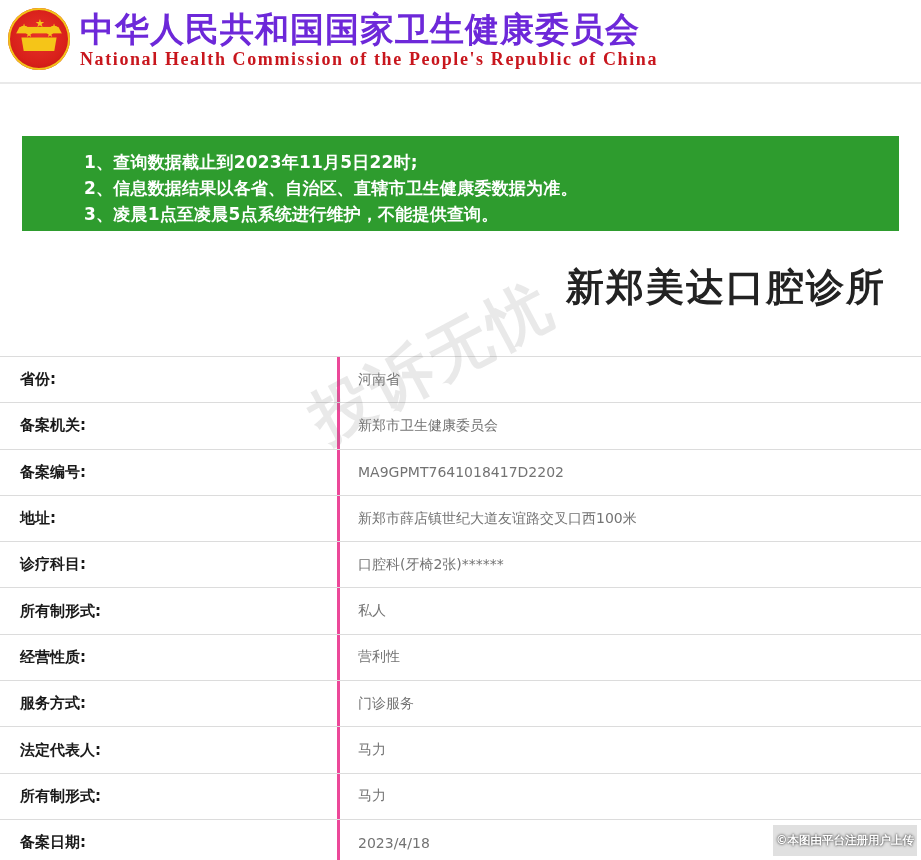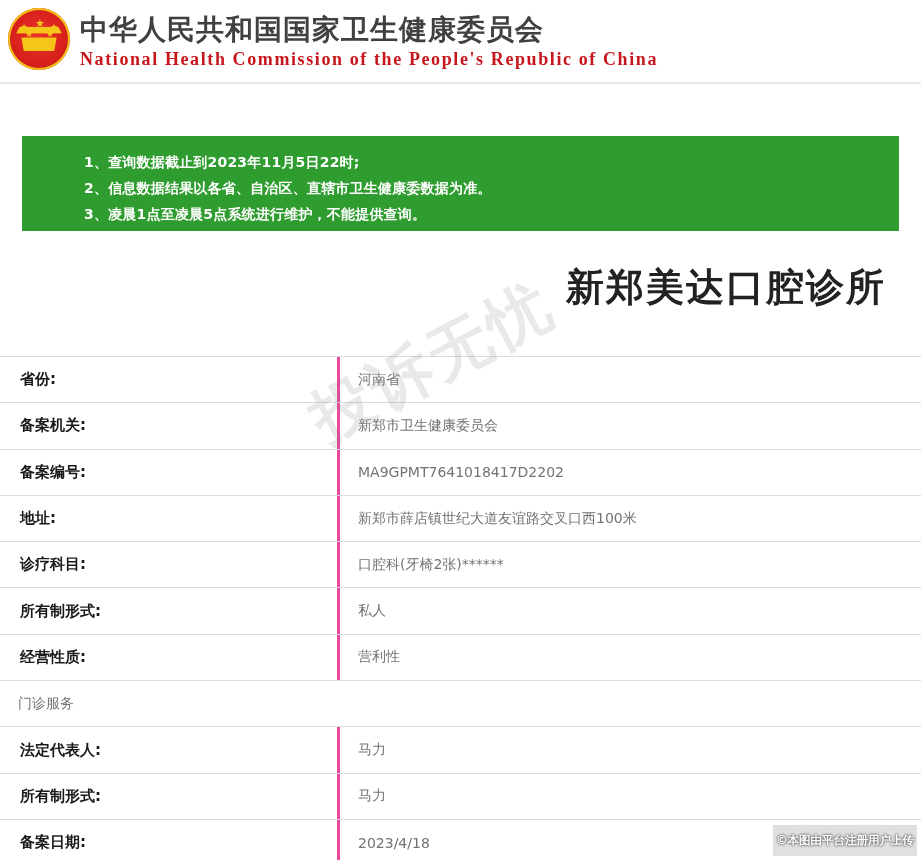--- a/index.html
+++ b/index.html
@@ -60,24 +60,24 @@
     line-height: 9px;
   }
   .emblem .s1 { left: 18px; top: -1px; font-size: 11px; }
   .emblem .s2 { left: 3px;  top: 3px; }
   .emblem .s3 { left: 33px; top: 3px; }
   .emblem .s4 { left: 8px;  top: 10px; }
   .emblem .s5 { left: 29px; top: 10px; }
 
   .titles { display: flex; flex-direction: column; justify-content: center; }
   .title-cn {
-    font-family: Liberation Sans, sans-serif;
-    font-size: 28px;
-    font-weight: bold;
-    color: #404040;
+    font-family: Liberation Serif, serif;
+    font-size: 34px;
+    font-weight: bold;
+    color: #6d28d9;
     letter-spacing: 1px;
     line-height: 40px;
     white-space: nowrap;
   }
   .title-en {
     font-family: "Liberation Serif", serif;
     font-size: 18px;
     font-weight: bold;
     color: #c8161d;
     letter-spacing: 1.6px;
@@ -99,21 +99,21 @@
     top: 136px;
     width: 877px;
     height: 95px;
     background: #2e9c2e;
     padding: 16px 0 0 62px;
   }
   .notice p {
     margin: 0 0 5px 0;
     color: #ffffff;
     font-family: "DejaVu Sans", sans-serif;
-    font-size: 14px;
+    font-size: 17px;
     font-weight: bold;
     line-height: 21px;
     letter-spacing: 0.2px;
   }
 
   
   .clinic-title {
     position: absolute;
     left: 0; top: 262px;
     width: 886px;
@@ -246,20 +246,21 @@
     </div>
     <div class="row">
       <div class="cell-label">所有制形式:</div>
       <div class="cell-value">私人</div>
     </div>
     <div class="row">
       <div class="cell-label">经营性质:</div>
       <div class="cell-value">营利性</div>
     </div>
     <div class="row">
+      <div class="cell-label">服务方式:</div>
       <div class="cell-value">门诊服务</div>
     </div>
     <div class="row">
       <div class="cell-label">法定代表人:</div>
       <div class="cell-value">马力</div>
     </div>
     <div class="row">
       <div class="cell-label">所有制形式:</div>
       <div class="cell-value">马力</div>
     </div>

